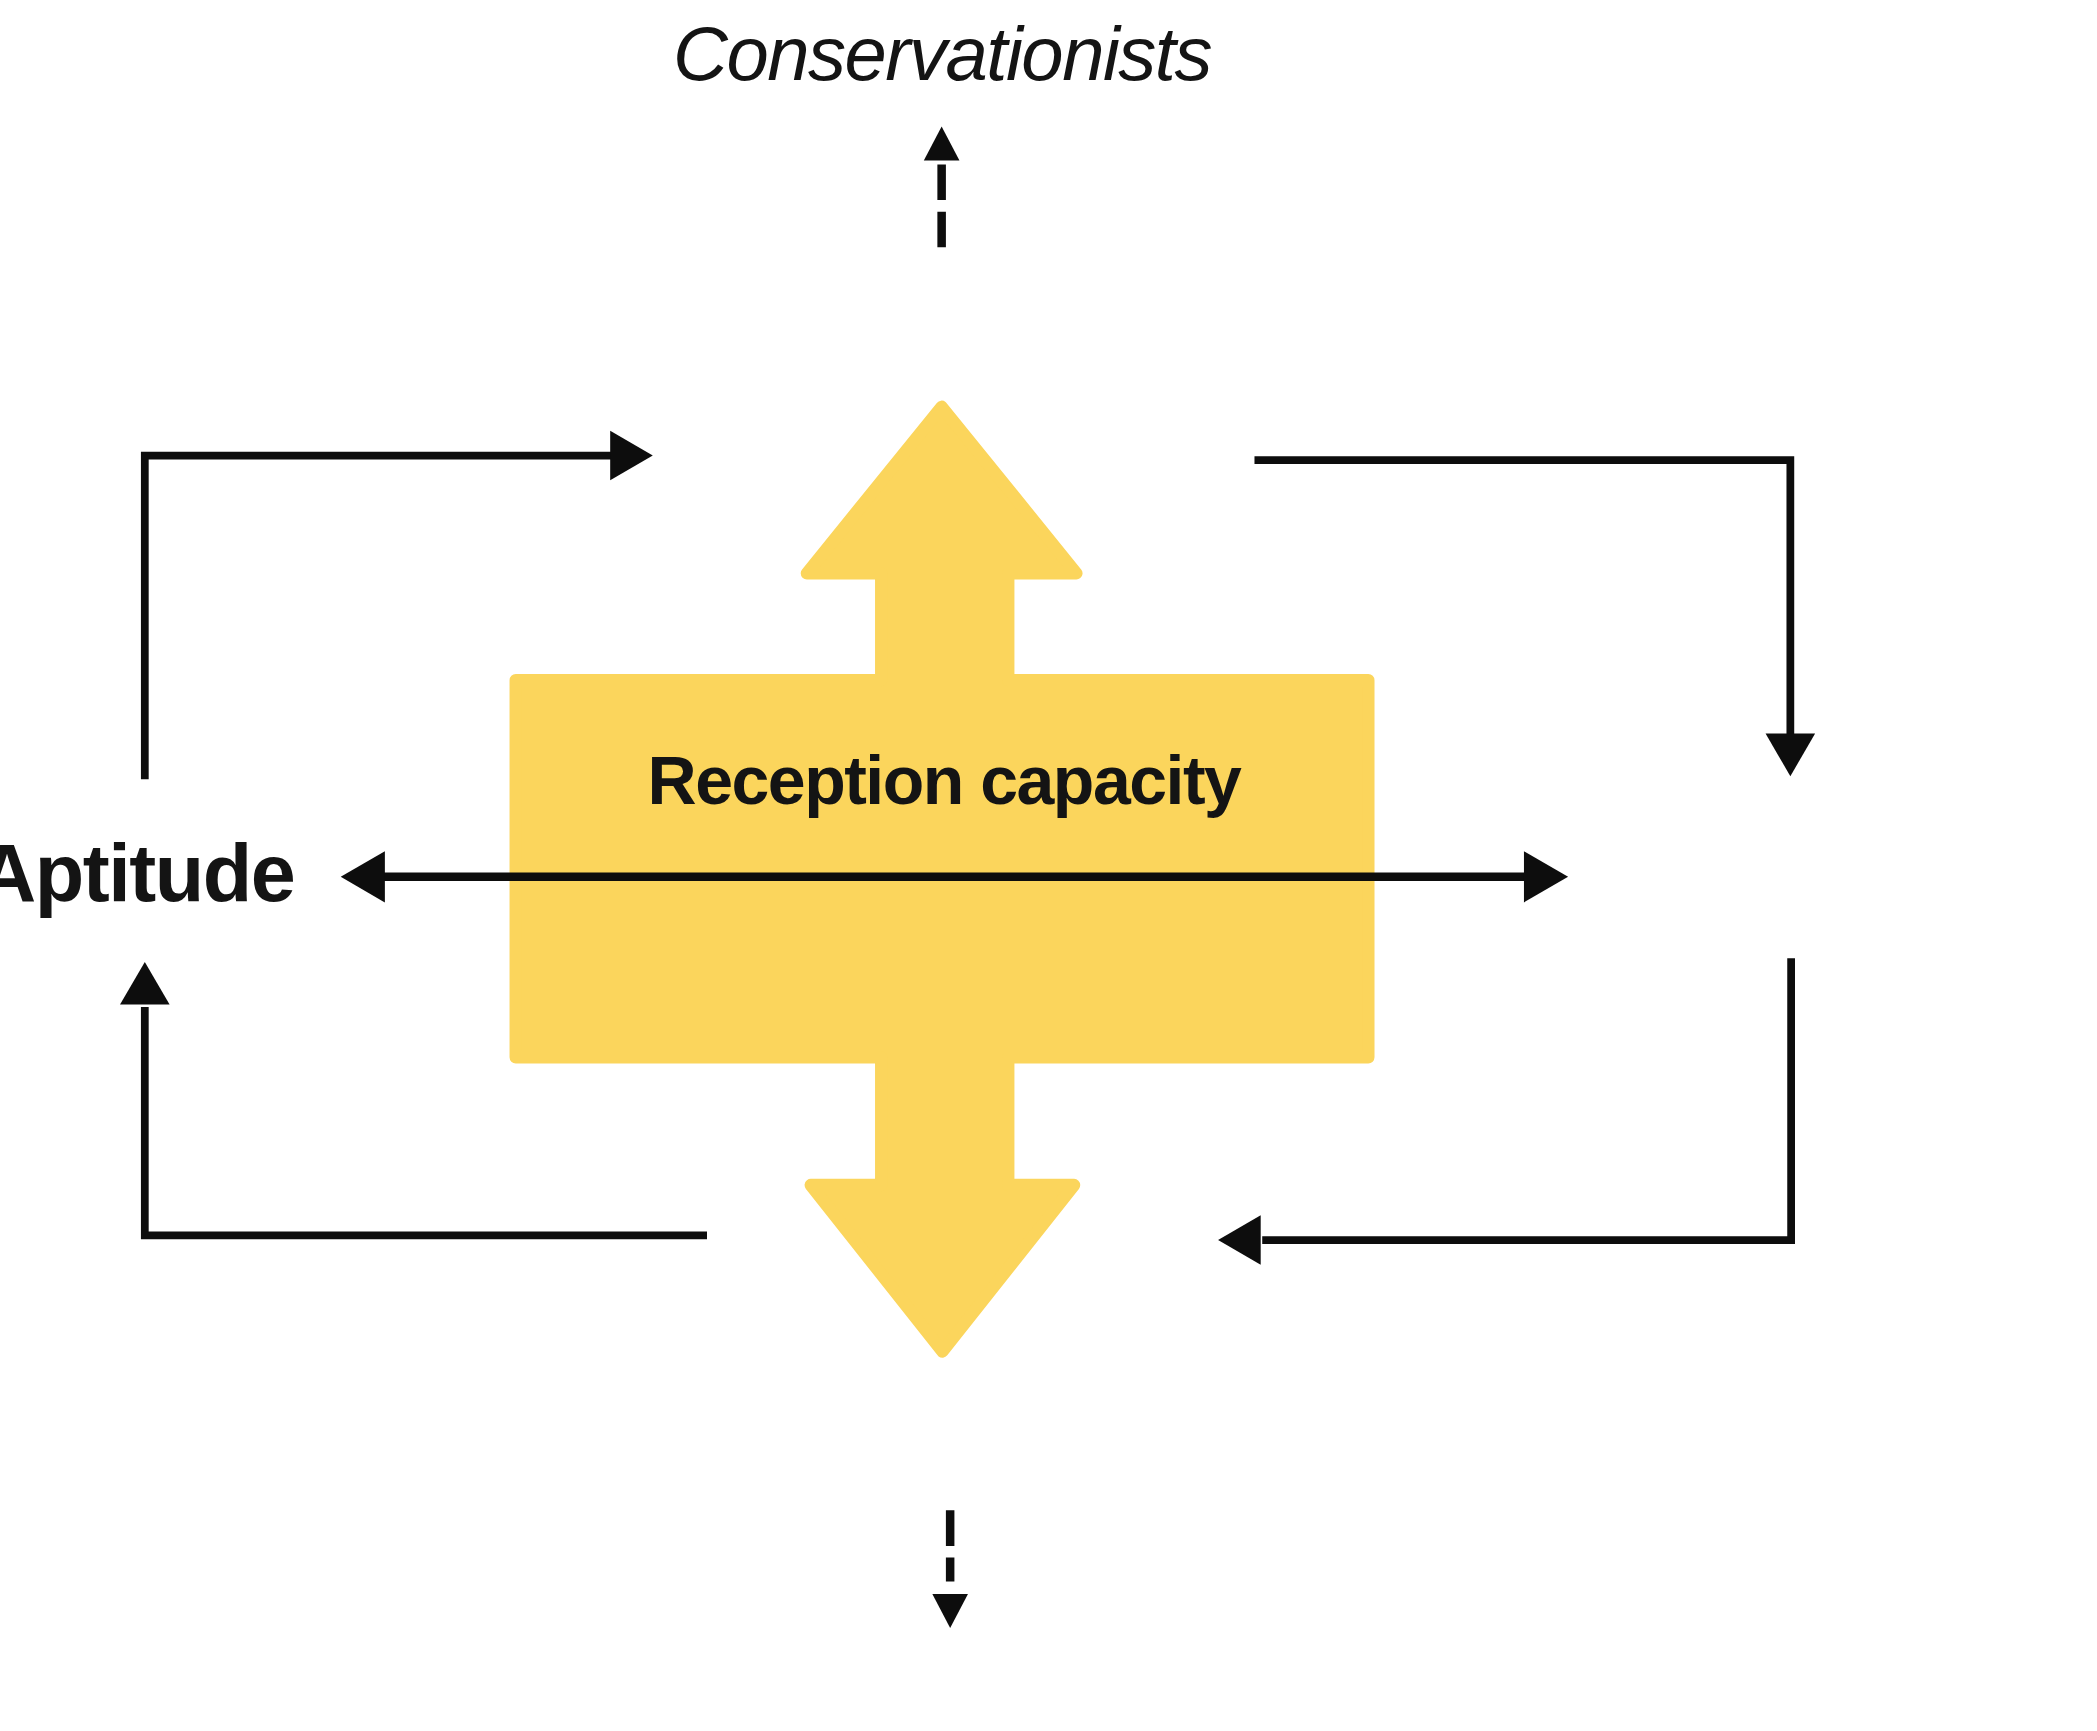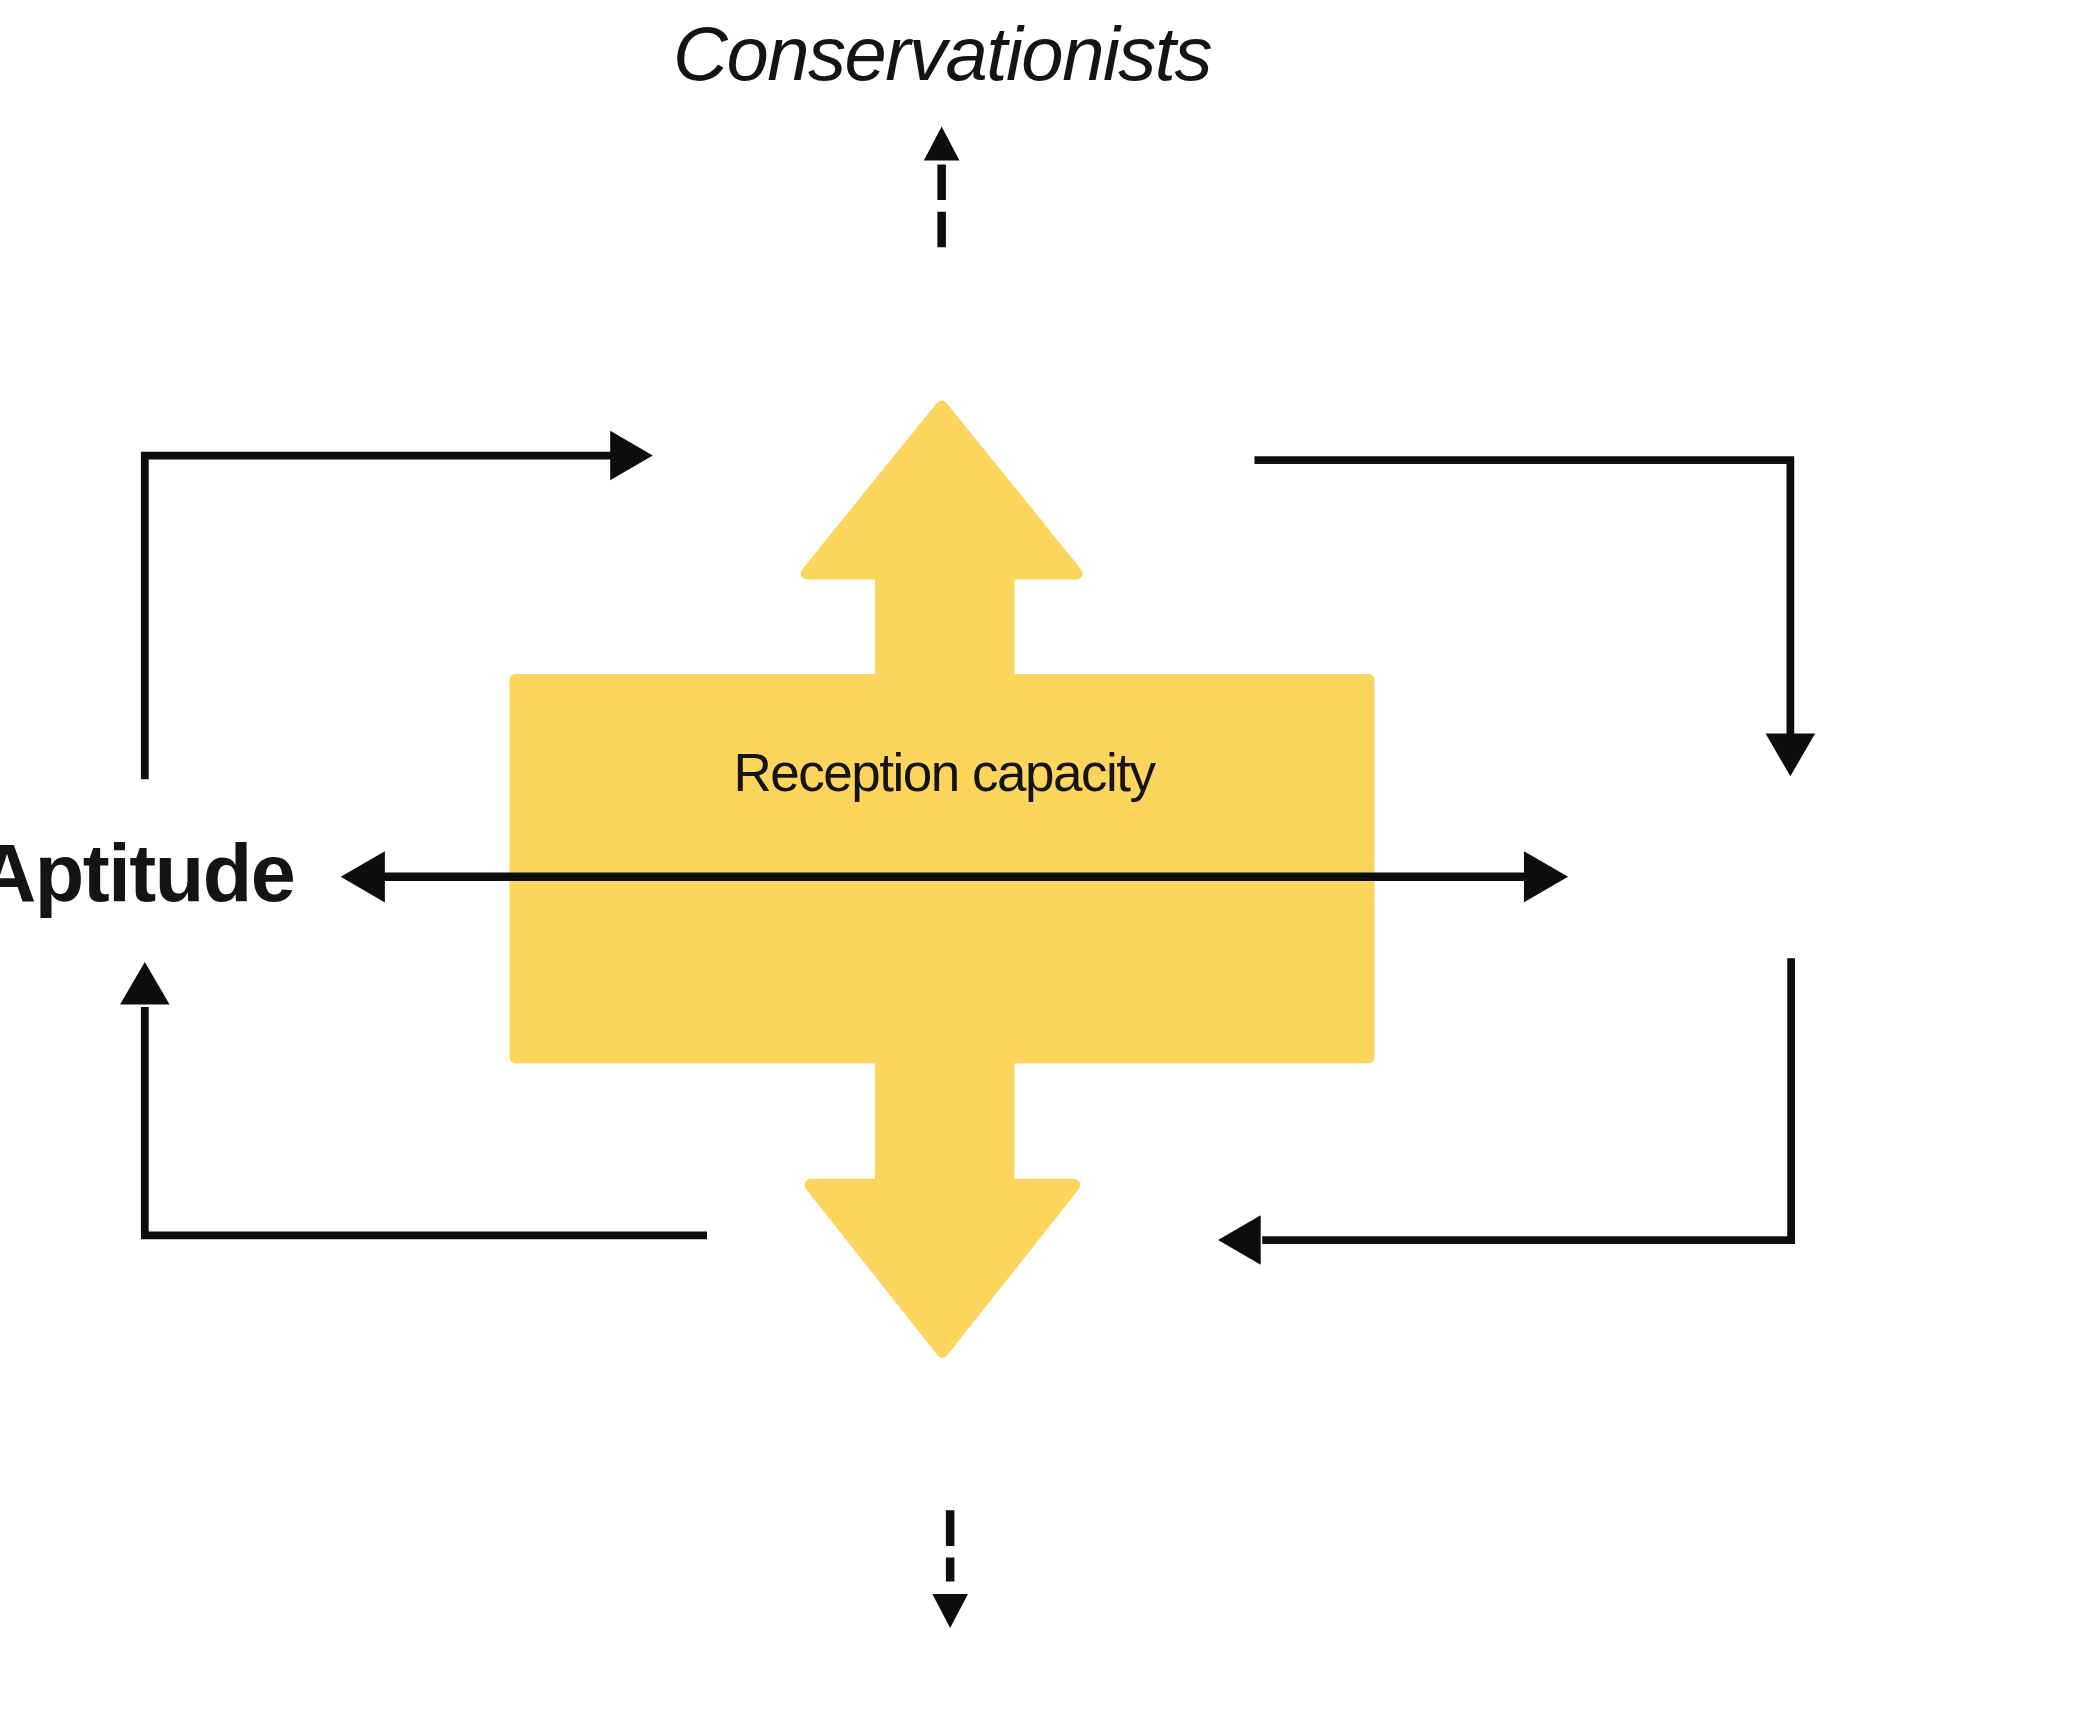--- a/index.html
+++ b/index.html
@@ -33,22 +33,22 @@
   .label.node {
     font-size: 81px;
     font-weight: 700;
   }
   .label.actor {
     font-size: 76px;
     font-style: italic;
     font-weight: 400;
   }
   .label.center-caption {
-    font-size: 53px;
-    font-weight: 400;
+    font-size: 68px;
+    font-weight: 700;
   }
 </style>
 </head>
 <body>
 
 <div class="canvas">
 
   <svg class="arrow-layer" viewBox="0 0 2708 2236" xmlns="http://www.w3.org/2000/svg">
 
     <path stroke-width="16" stroke-linejoin="round" d="M666 878 L1138 878 L1138 740 L1042 740 L1216 525 L1390 740 L1302 740 L1302 878

